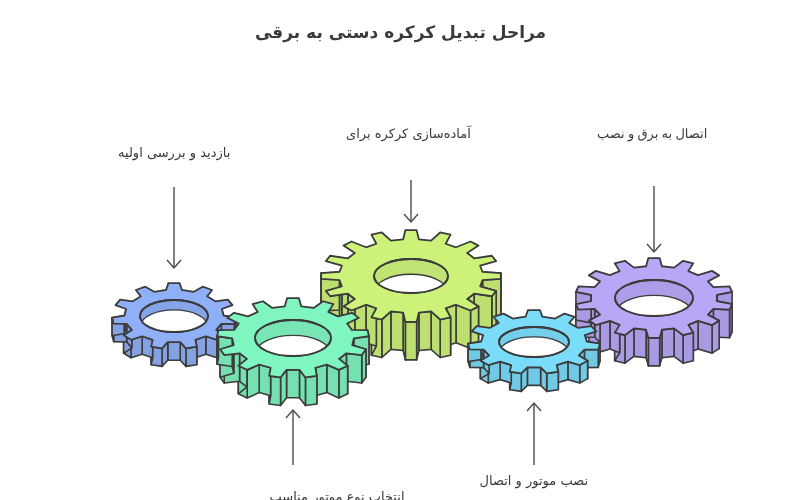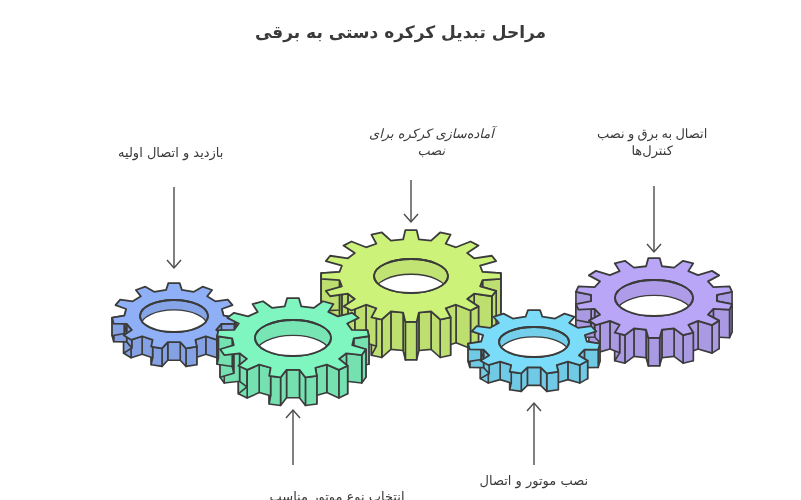--- a/index.html
+++ b/index.html
@@ -270,29 +270,27 @@
       </g>
       <g>
         <line x1="654" y1="186" x2="654" y2="252" stroke="#4a4a4a" stroke-width="1.4"></line>
         <polyline points="647,244 654,252 661,244" fill="none" stroke="#4a4a4a" stroke-width="1.4" stroke-linejoin="miter"></polyline>
       </g>
     </g>
 </svg>
 
 <div id="labels-layer">
     <div class="label" style="left: 118px; top: 144px;">
-      <span>بازدید و اتصال اولیه</span>
+      <span>بازدید و بررسی اولیه</span>
     </div>
     <div class="label" style="left: 225.5px; top: 488px; margin-left: 44px;">
       <span>انتخاب نوع موتور مناسب</span>
     </div>
-    <div class="label" style="left: 369px; top: 125px; font-style: italic;">
+    <div class="label" style="left: 346px; top: 125px;">
       <span>آماده‌سازی کرکره برای</span>
-      <span>نصب</span>
     </div>
     <div class="label" style="left: 479.5px; top: 472px; text-align: center;">
       <span>نصب موتور و اتصال</span>
     </div>
     <div class="label" style="left: 597px; top: 125px; font-family: Liberation Serif, serif;">
       <span>اتصال به برق و نصب</span>
-      <span>کنترل‌ها</span>
     </div>
   </div>
 
 </body></html>

